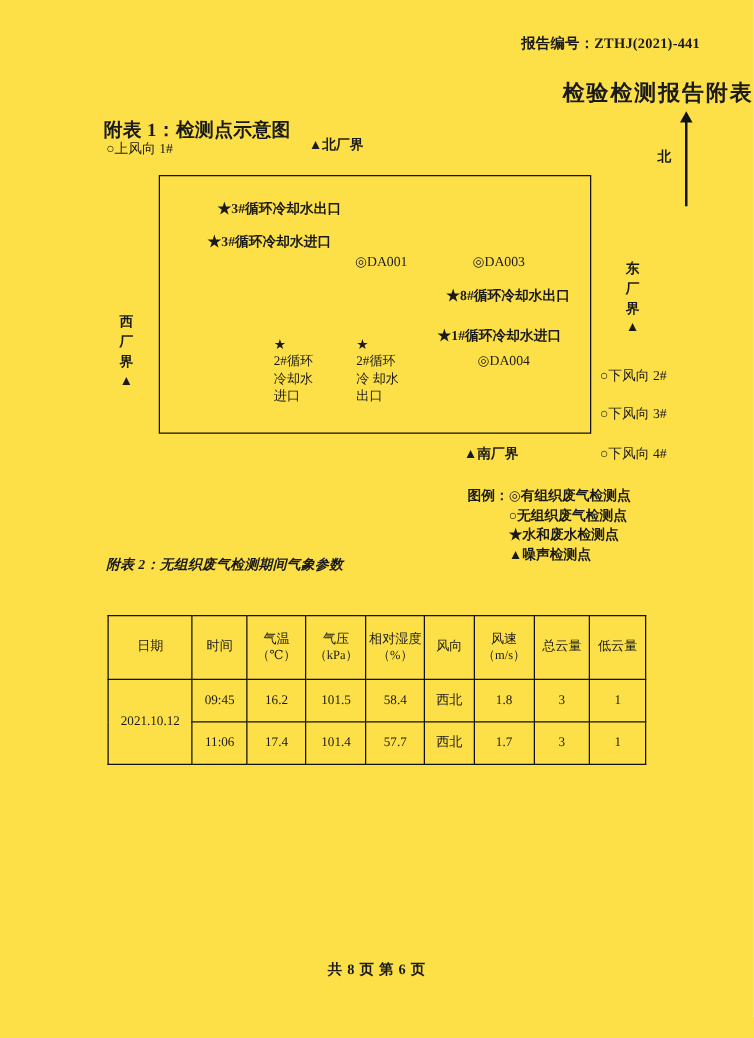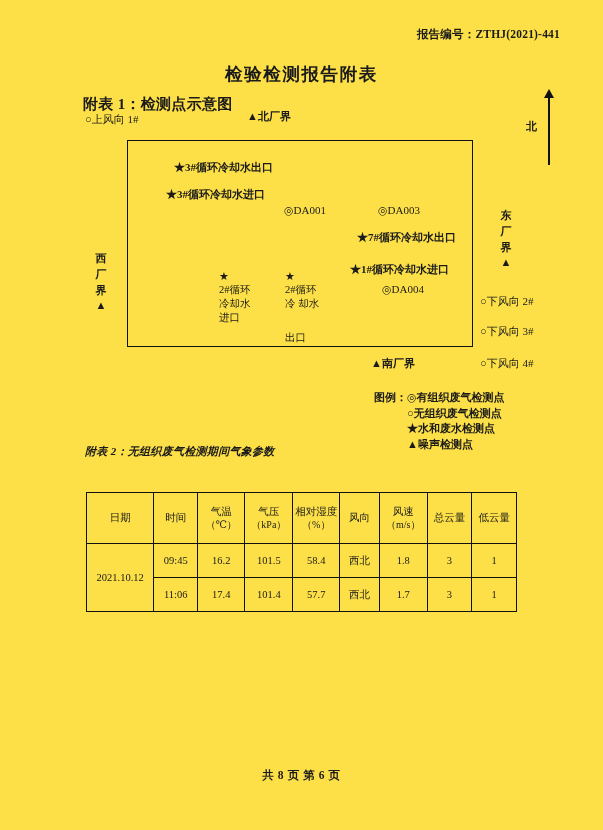--- a/index.html
+++ b/index.html
@@ -32,21 +32,21 @@
     font-size: 11.5px;
     font-weight: bold;
     letter-spacing: 0.2px;
   }
 
   
   .doc-title {
     position: absolute;
     left: 0; top: 62px;
     width: 603px;
-    text-align: center;
+    text-align: right;
     font-size: 17.5px;
     font-weight: bold;
     letter-spacing: 1.6px;
   }
 
   
   .cap1 {
     position: absolute;
     left: 83px; top: 95px;
     font-size: 15px;
@@ -235,32 +235,32 @@
     <span>界</span>
     <span class="tri">▲</span>
   </div>
 
   <div class="diagram-box"></div>
 
   <div class="t m3out">★3#循环冷却水出口</div>
   <div class="t m3in">★3#循环冷却水进口</div>
   <div class="t da001">◎DA001</div>
   <div class="t da003">◎DA003</div>
-  <div class="t m1out">★7#循环冷却水出口</div>
+  <div class="t m1out">★8#循环冷却水出口</div>
   <div class="t m1in">★1#循环冷却水进口</div>
   <div class="t da004">◎DA004</div>
 
   <div class="vstack v2in">
     <span class="star">★</span>
     <span class="lines"><span style="display: block;">2#循环</span><span style="display: block; text-align: center;">冷却水</span><span style="display: block;">进口</span></span>
   </div>
 
   <div class="vstack v2out">
     <span class="star">★</span>
-    <span class="lines"><span style="display: block;">2#循环</span><span style="display: block;">冷 却水</span><span style="display: block; margin-top: 20px;">出口</span></span>
+    <span class="lines"><span style="display: block;">2#循环</span><span style="display: block;">冷 却水</span><span style="display: block;">出口</span></span>
   </div>
 
   <div class="t dw2">○下风向 2#</div>
   <div class="t dw3">○下风向 3#</div>
   <div class="t dw4">○下风向 4#</div>
 
   <div class="t southbnd">▲南厂界</div>
 
   <div class="legend">
     <span class="lg-title">图例：</span><span class="legend-rows">

